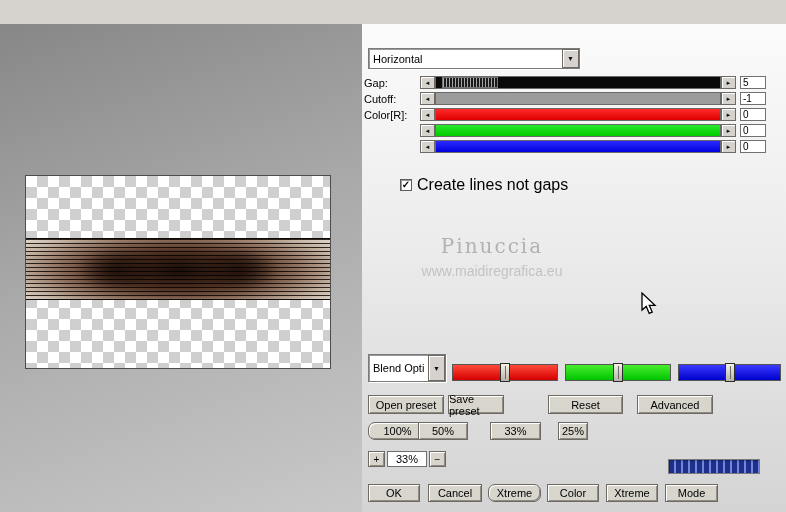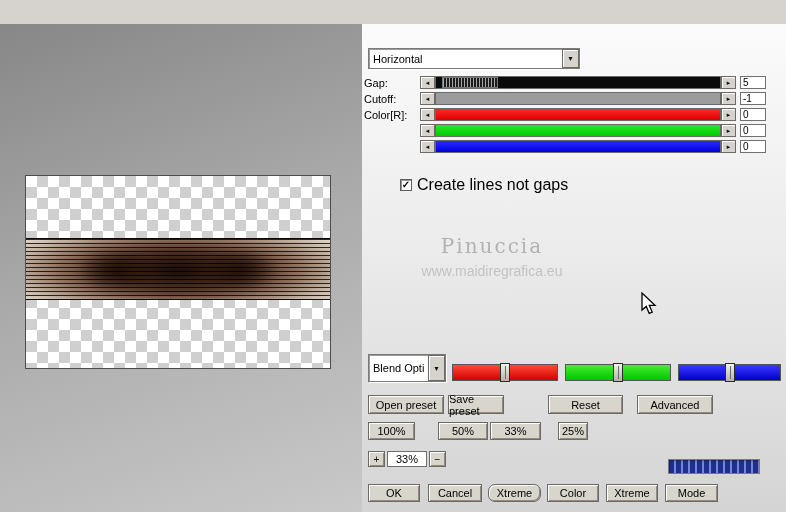--- a/index.html
+++ b/index.html
@@ -99,21 +99,21 @@
   .gthumb::after { content:""; position:absolute; left:4px; top:2px; bottom:2px; width:1px; background:#6a6a6a; }
 
   .btn { position:absolute; background:#d8d5cd; border:1px solid #6e6a63;
          box-shadow:inset 1px 1px 0 #ffffff, inset -1px -1px 0 #908c84;
          font-size:11px; color:#000; display:flex; align-items:center; justify-content:center;
          cursor:default; }
   .r1 { top:371px; height:19px; }
   .b-open { left:6px; width:76px; } .b-save { left:86px; width:56px; }
   .b-reset { left:186px; width:75px; } .b-adv { left:275px; width:76px; }
   .r2 { top:398px; height:18px; }
-  .b100 { left:6px; width:47px; } .b50 { left:76px; width:50px; }
+  .b100 { left:6px; width:59px;border-radius:7px; } .b50 { left:56px; width:50px; }
   .b33 { left:128px; width:51px; } .b25 { left:196px; width:30px; }
   .r3 { top:427px; height:16px; font-size:10px; }
   .b-zin { left:6px; width:17px; }
   .zoombox { position:absolute; left:25px; top:427px; width:40px; height:16px; background:#fff;
              border:1px solid #707070; font-size:11px; display:flex; align-items:center;
              justify-content:center; }
   .b-zout { left:67px; width:17px; }
   .meter { position:absolute; left:306px; top:435px; width:92px; height:15px;
            border:1px solid #7a7a7a; box-shadow:inset 1px 1px 2px rgba(0,0,0,.35);
            background:repeating-linear-gradient(90deg,#1f2f8e 0px,#1f2f8e 5px,#7388d6 5px,#7388d6 7px); }

